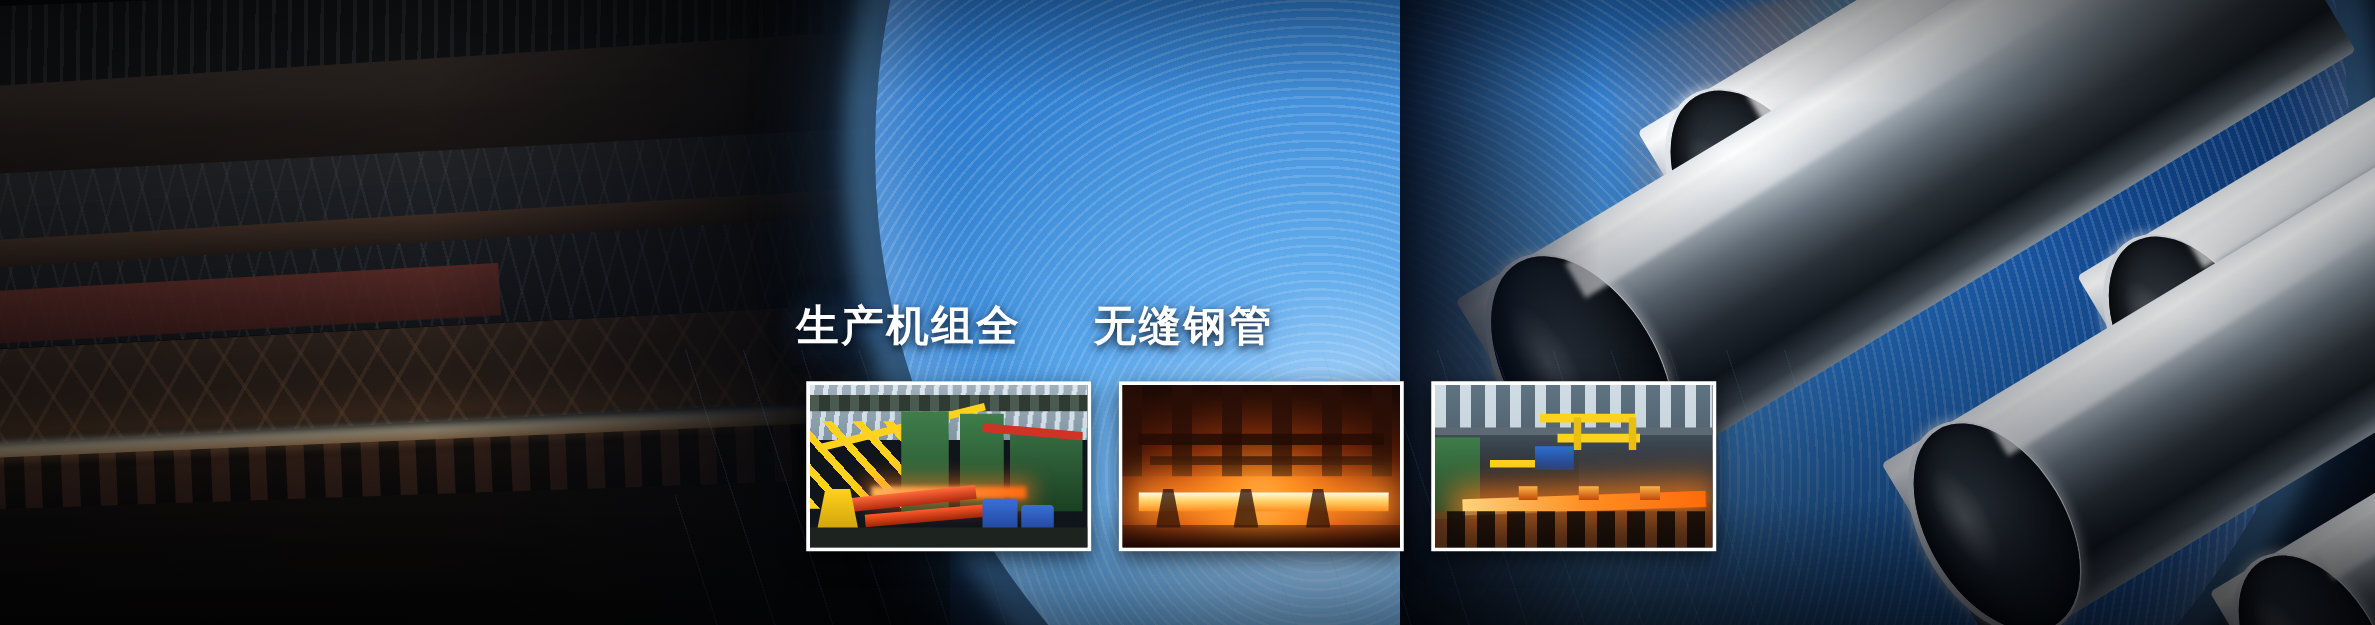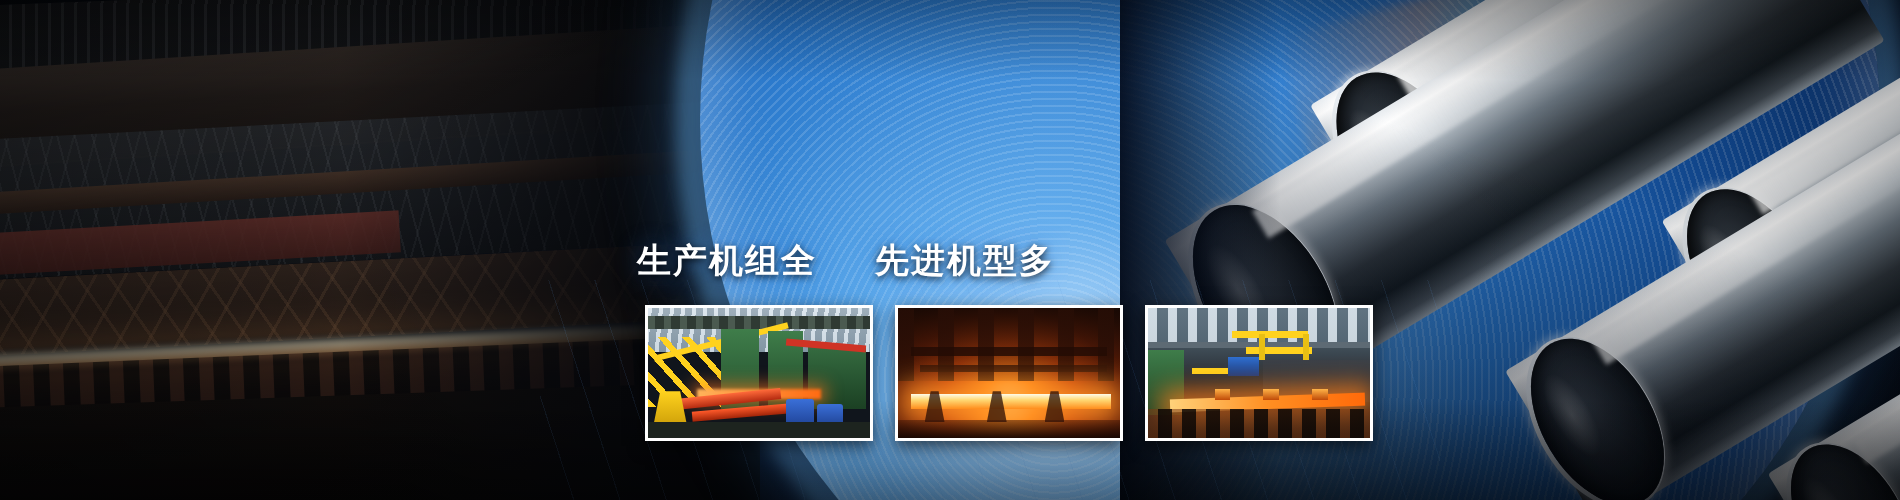--- a/index.html
+++ b/index.html
@@ -463,21 +463,21 @@
   </div>
 
   <div class="streaks"></div>
   <div class="vignette"></div>
 
   <div class="content">
 
 
     <div class="headline">
       <span>生产机组全</span>
-      <span>先进机型多</span>
+      <span>无缝钢管</span>
     </div>
 
     <div class="thumbs">
 
       <div class="thumb t1">
         <div class="scene">
           <div class="sky"></div>
           <div class="ceil"></div>
           <div class="stair"></div>
           <div class="rail"></div>

